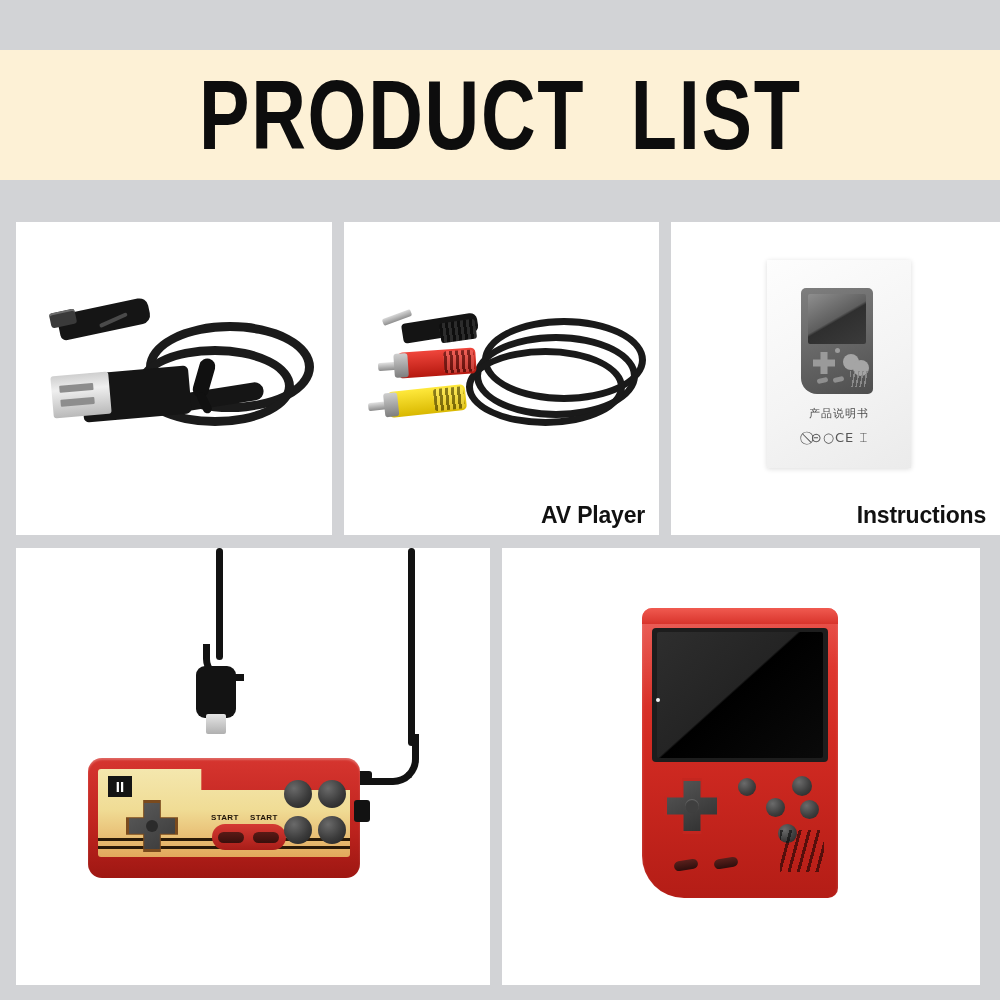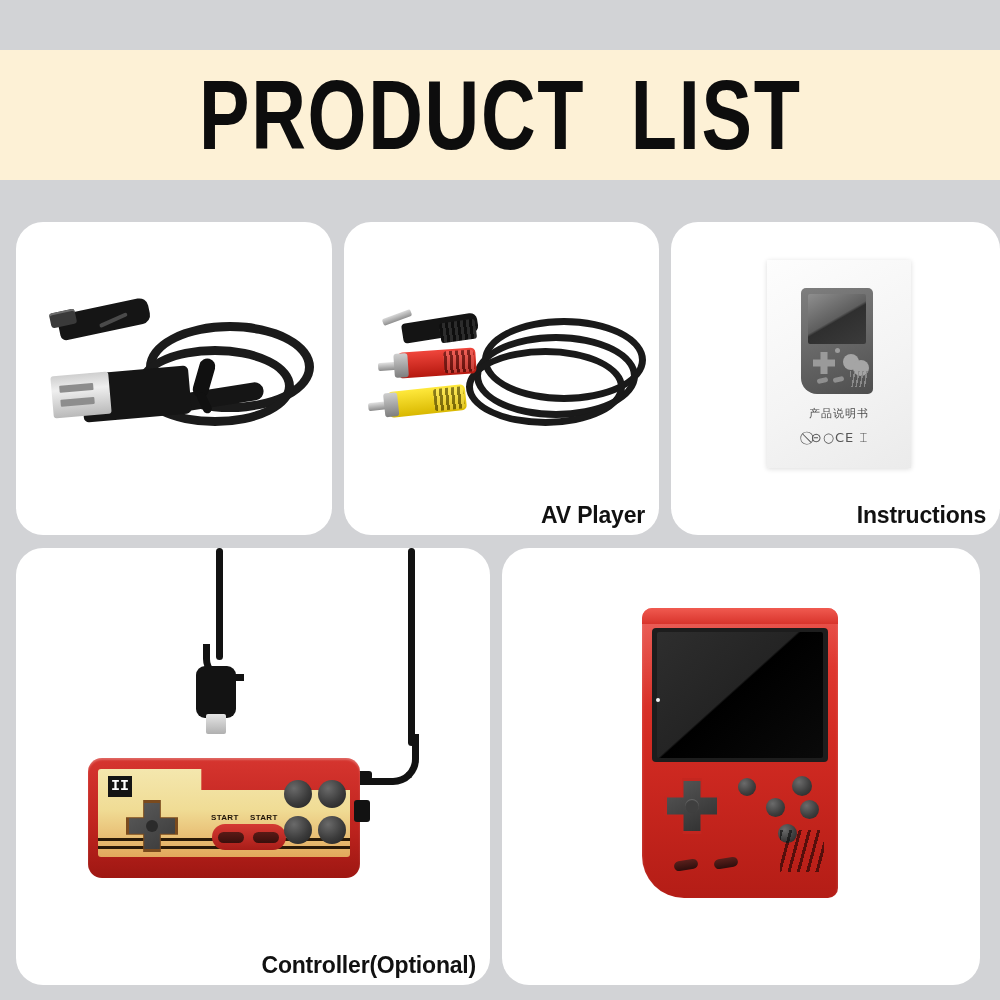--- a/index.html
+++ b/index.html
@@ -37,21 +37,20 @@
     transform-origin: center;
     white-space: pre;
     line-height: 1;
   }
 
   
   .card {
     position: absolute;
     background: #ffffff;
     overflow: hidden;
-    border-radius: 27px;
   }
   .card-label {
     position: absolute;
     right: 14px;
     bottom: 6px;
     font-size: 23px;
     font-weight: bold;
     color: #111111;
     letter-spacing: -0.2px;
     white-space: nowrap;
@@ -253,21 +252,21 @@
   }
   .ctrl-stripe-1 {
     position: absolute; left: 10px; top: 80px; width: 252px; height: 3px; background: #2a1a08;
   }
   .ctrl-stripe-2 {
     position: absolute; left: 10px; top: 88px; width: 252px; height: 3px; background: #2a1a08;
   }
   .ctrl-badge {
     position: absolute; left: 20px; top: 18px; width: 24px; height: 21px;
     background: #141414; color: #ffffff; font-size: 15px; font-weight: bold;
-    font-family: Liberation Mono, monospace;
+    font-family: Liberation Sans, sans-serif;
     display: flex; align-items: center; justify-content: center;
     line-height: 1;
   }
   .dpad-base {
     position: absolute; left: 38px; top: 42px; width: 52px; height: 52px;
     background: #7a4a1d; border-radius: 5px;
     clip-path: polygon(33% 0,67% 0,67% 33%,100% 33%,100% 67%,67% 67%,67% 100%,33% 100%,33% 67%,0 67%,0 33%,33% 33%);
   }
   .dpad {
     position: absolute; left: 41px; top: 45px; width: 46px; height: 46px;
@@ -462,21 +461,20 @@
         <div class="ss-btn sel"></div>
         <div class="ss-btn sta"></div>
       </div>
       <div class="ab-btn ab-1"></div>
       <div class="ab-btn ab-2"></div>
       <div class="ab-btn ab-3"></div>
       <div class="ab-btn ab-4"></div>
       <div class="ctrl-port"></div>
     </div>
   </div>
-  <div class="card-label">Controller(Optional)</div>
 </div>
 
 <div class="card" id="card-handheld">
   <div class="stage">
     <div class="hh-body">
       <div class="hh-top-lip"></div>
       <div class="hh-screen-bezel">
         <div class="hh-screen"></div>
         <div class="hh-led"></div>
       </div>

